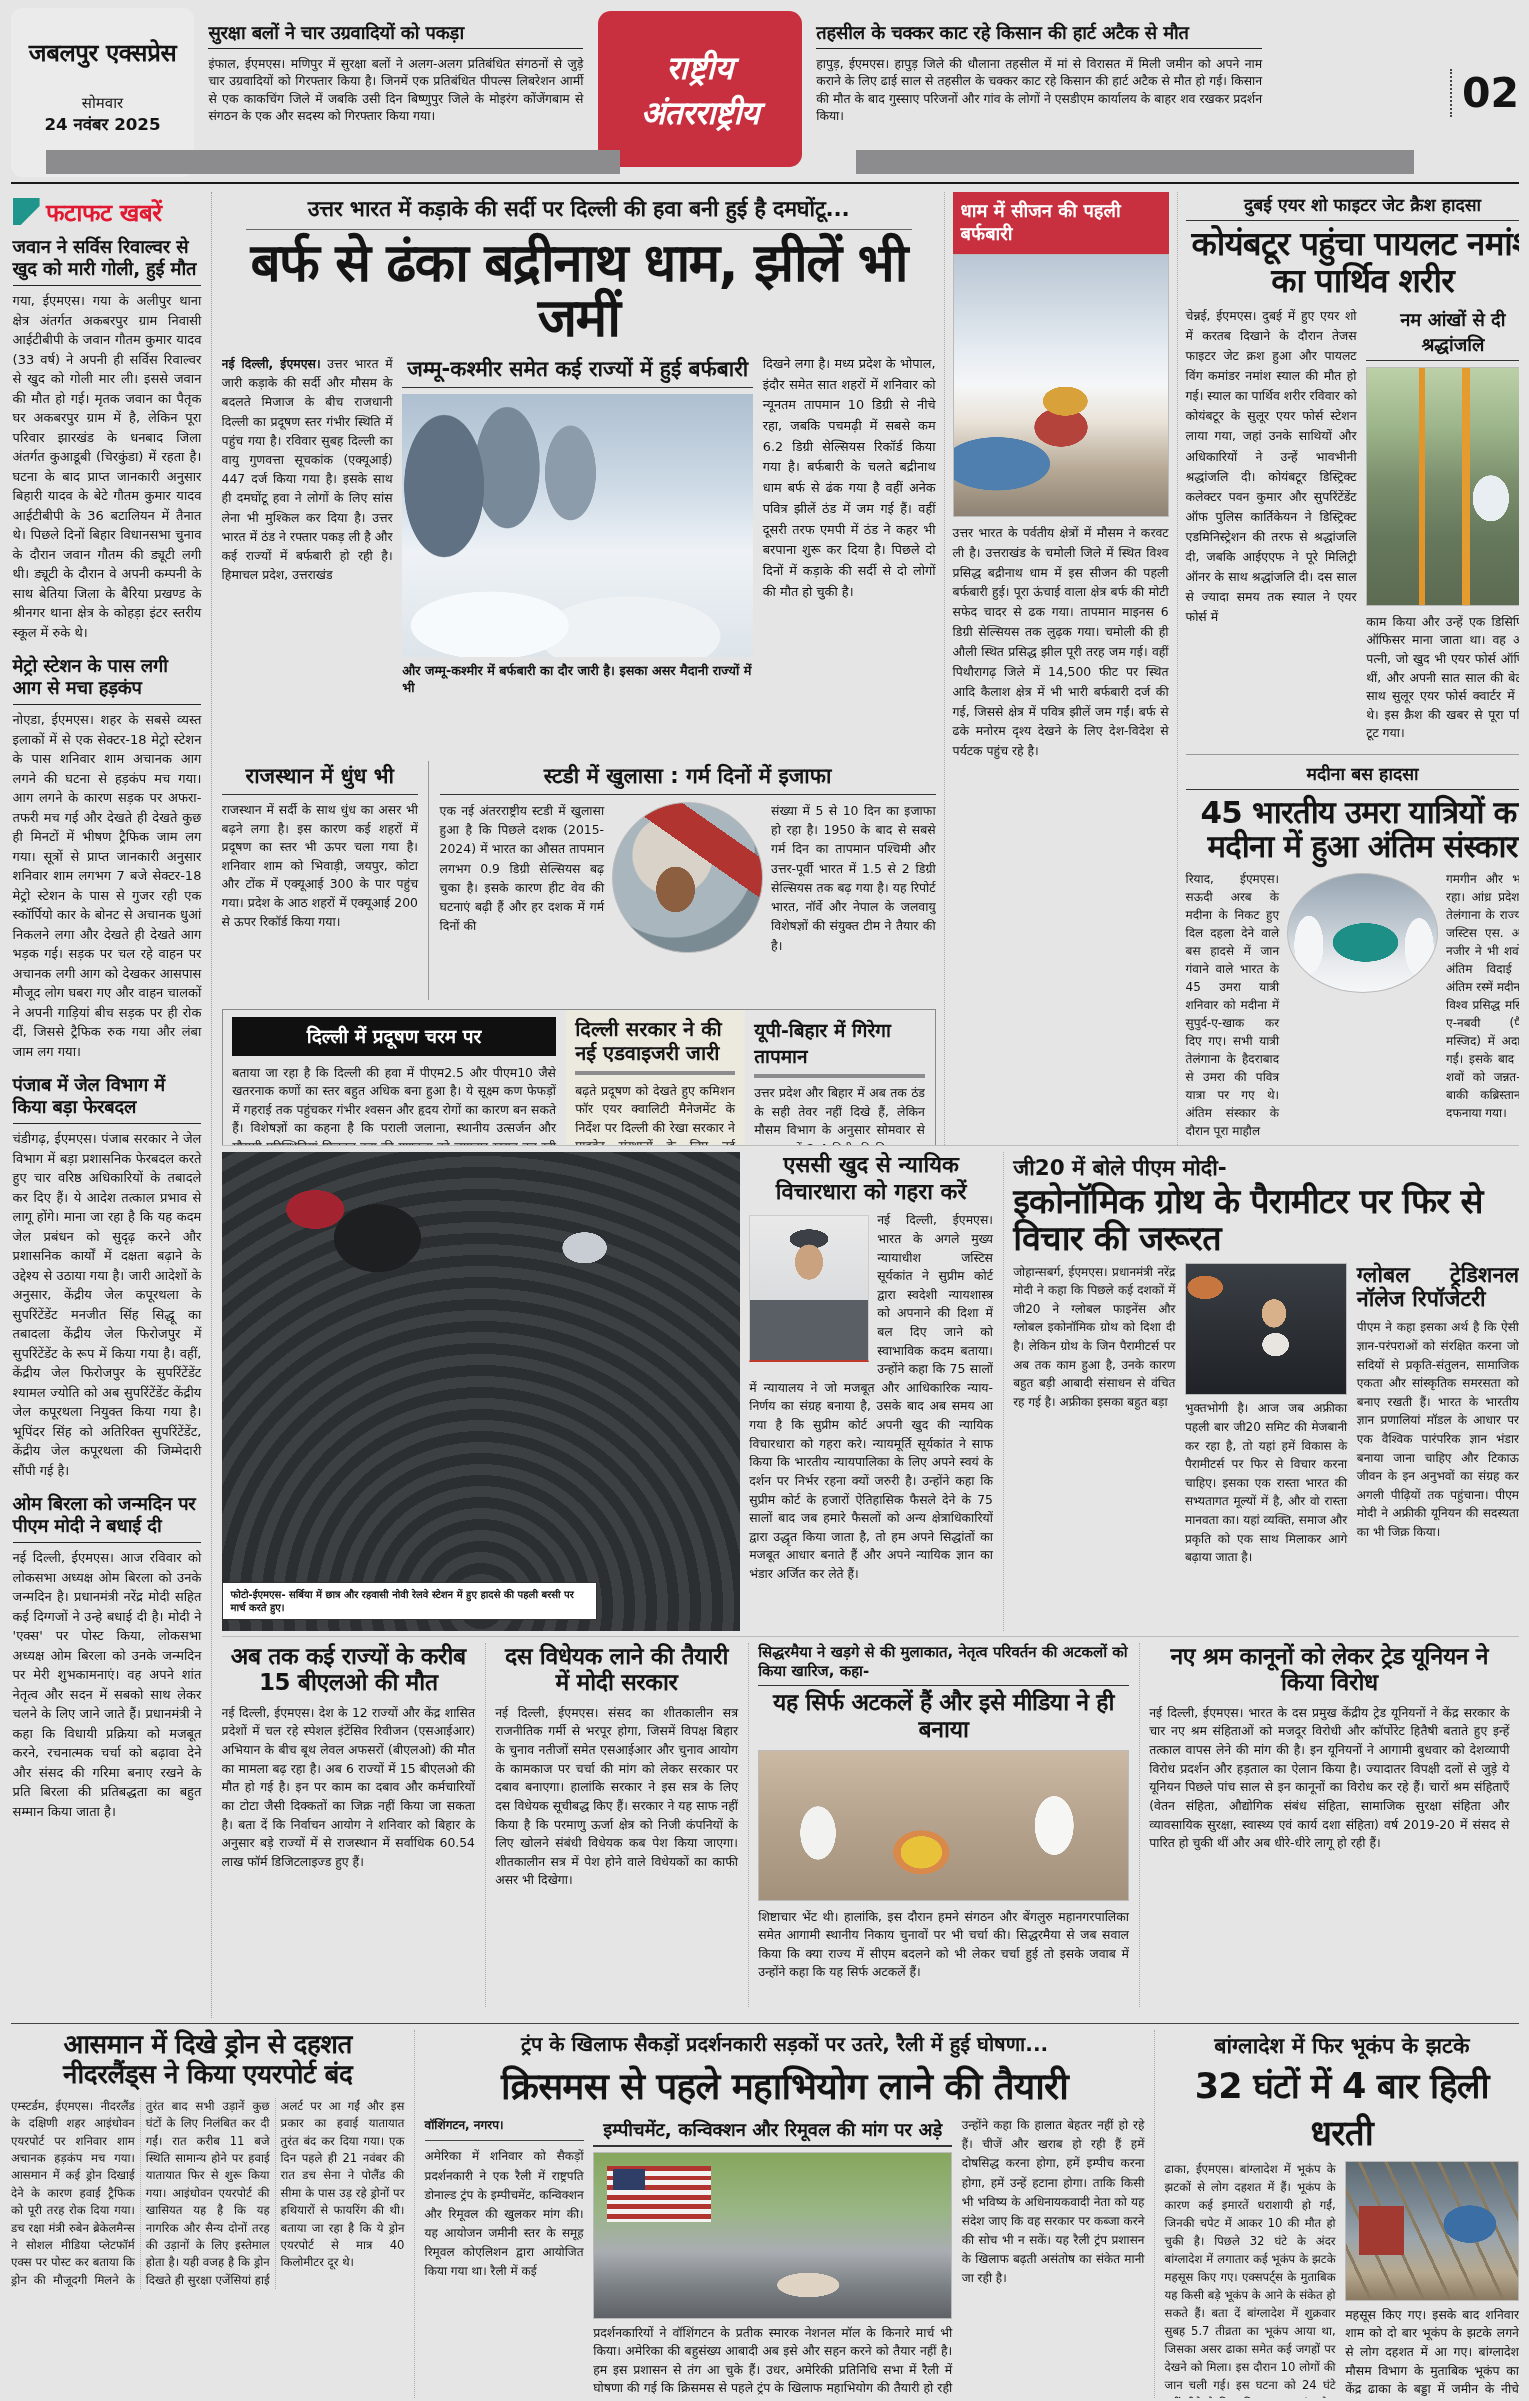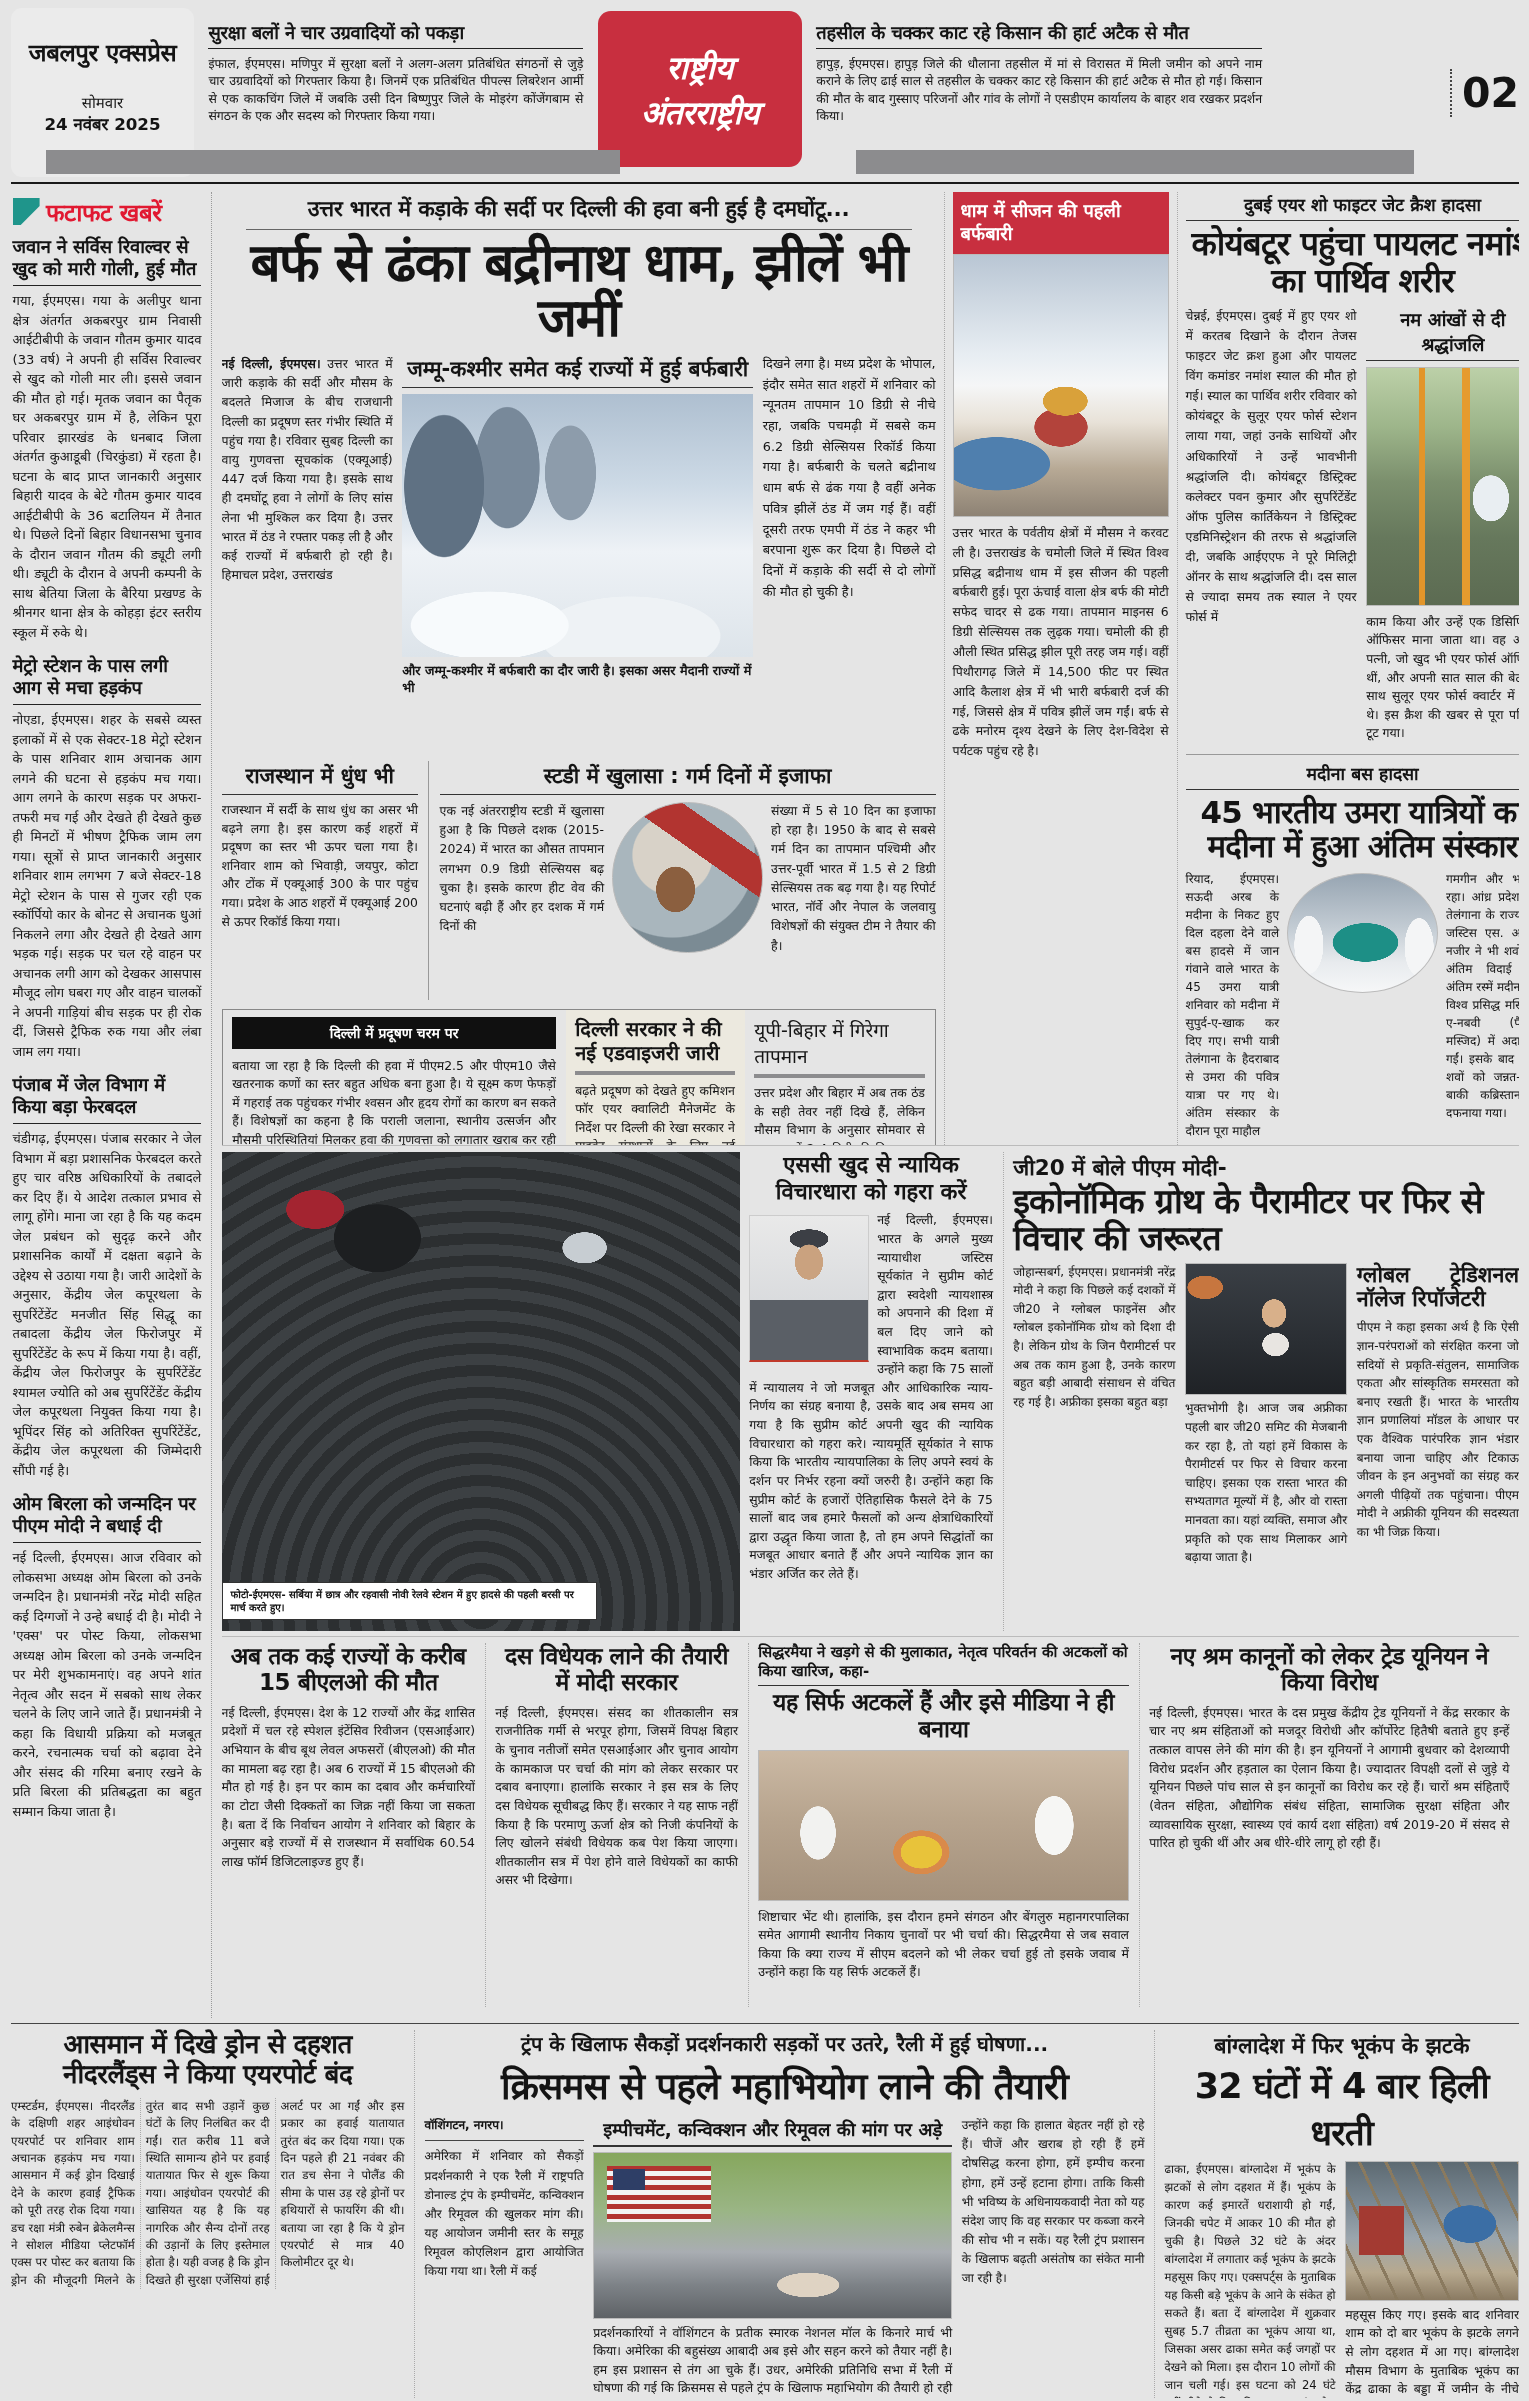--- a/index.html
+++ b/index.html
@@ -62,25 +62,25 @@
   .rs-raj { width:207px; flex:none; border-right:0.8px solid #999; padding-right:9.6px; }
   .rs-raj h3, .rs-study h3 { font-size:21px; font-weight:800; text-align:center; border-bottom:1.6px solid #333; padding-bottom:4.8px; margin-bottom:6.4px; }
   .rs-study { flex:1; position:relative; }
   .study-flex { display:flex; gap:8px; }
   .study-flex .t { flex:1; font-size:12.4px; line-height:1.55; text-align:justify; }
   .ph-study { width:151px; height:151px; border-radius:50%; flex:none; align-self:center; border:0.8px solid #bbb; }
 
   
   .polbox { border:0.8px solid #888; margin-top:9.6px; display:flex; height:275px; overflow:hidden; }
   .pol-main { width:343px; flex:none; padding:6.4px 9.6px; }
-  .pol-head { background:#101010; color:#fff; font-size:14px; font-weight:800; text-align:center; padding:6.4px 3.2px; margin-bottom:8px; }
+  .pol-head { background:#101010; color:#fff; font-size:19px; font-weight:800; text-align:center; padding:6.4px 3.2px; margin-bottom:8px; }
   .adv { width:179px; flex:none; background:#ece9df; padding:6.4px 9.6px; }
   .adv h3 { font-size:20px; font-weight:800; line-height:1.2; border-bottom:4.8px solid #8c8c8e; padding-bottom:6.4px; margin-bottom:6.4px; }
   .pol-right { flex:1; padding:6.4px 9.6px; }
-  .pol-right h3 { font-size:19px; font-weight:400; border-bottom:4px solid #8c8c8e; padding-bottom:4.8px; margin-bottom:6.4px; }
+  .pol-right h3 { font-size:19px; font-weight:700; border-bottom:4px solid #8c8c8e; padding-bottom:4.8px; margin-bottom:6.4px; }
 
   
   .dham-label { background:#c82f3f; color:#fff; font-size:18.3px; font-weight:800; padding:8px 8px; line-height:1.25; }
   .ph-temple { height:263px; border:0.8px solid #bbb; }
   .midtxt { font-size:12.4px; line-height:1.6; text-align:justify; margin-top:6.4px; }
 
   
   .pilot-strap, .strap-c { text-align:center; font-size:17.5px; font-weight:800; border-bottom:1.6px solid #333; padding-bottom:4px; margin-bottom:4.8px; }
   .pilot-head { font-size:33px; font-weight:900; line-height:1.12; letter-spacing:-0.8px; text-align:center; margin-bottom:6.4px; }
   .pilot-cols { display:flex; gap:9.6px; }

